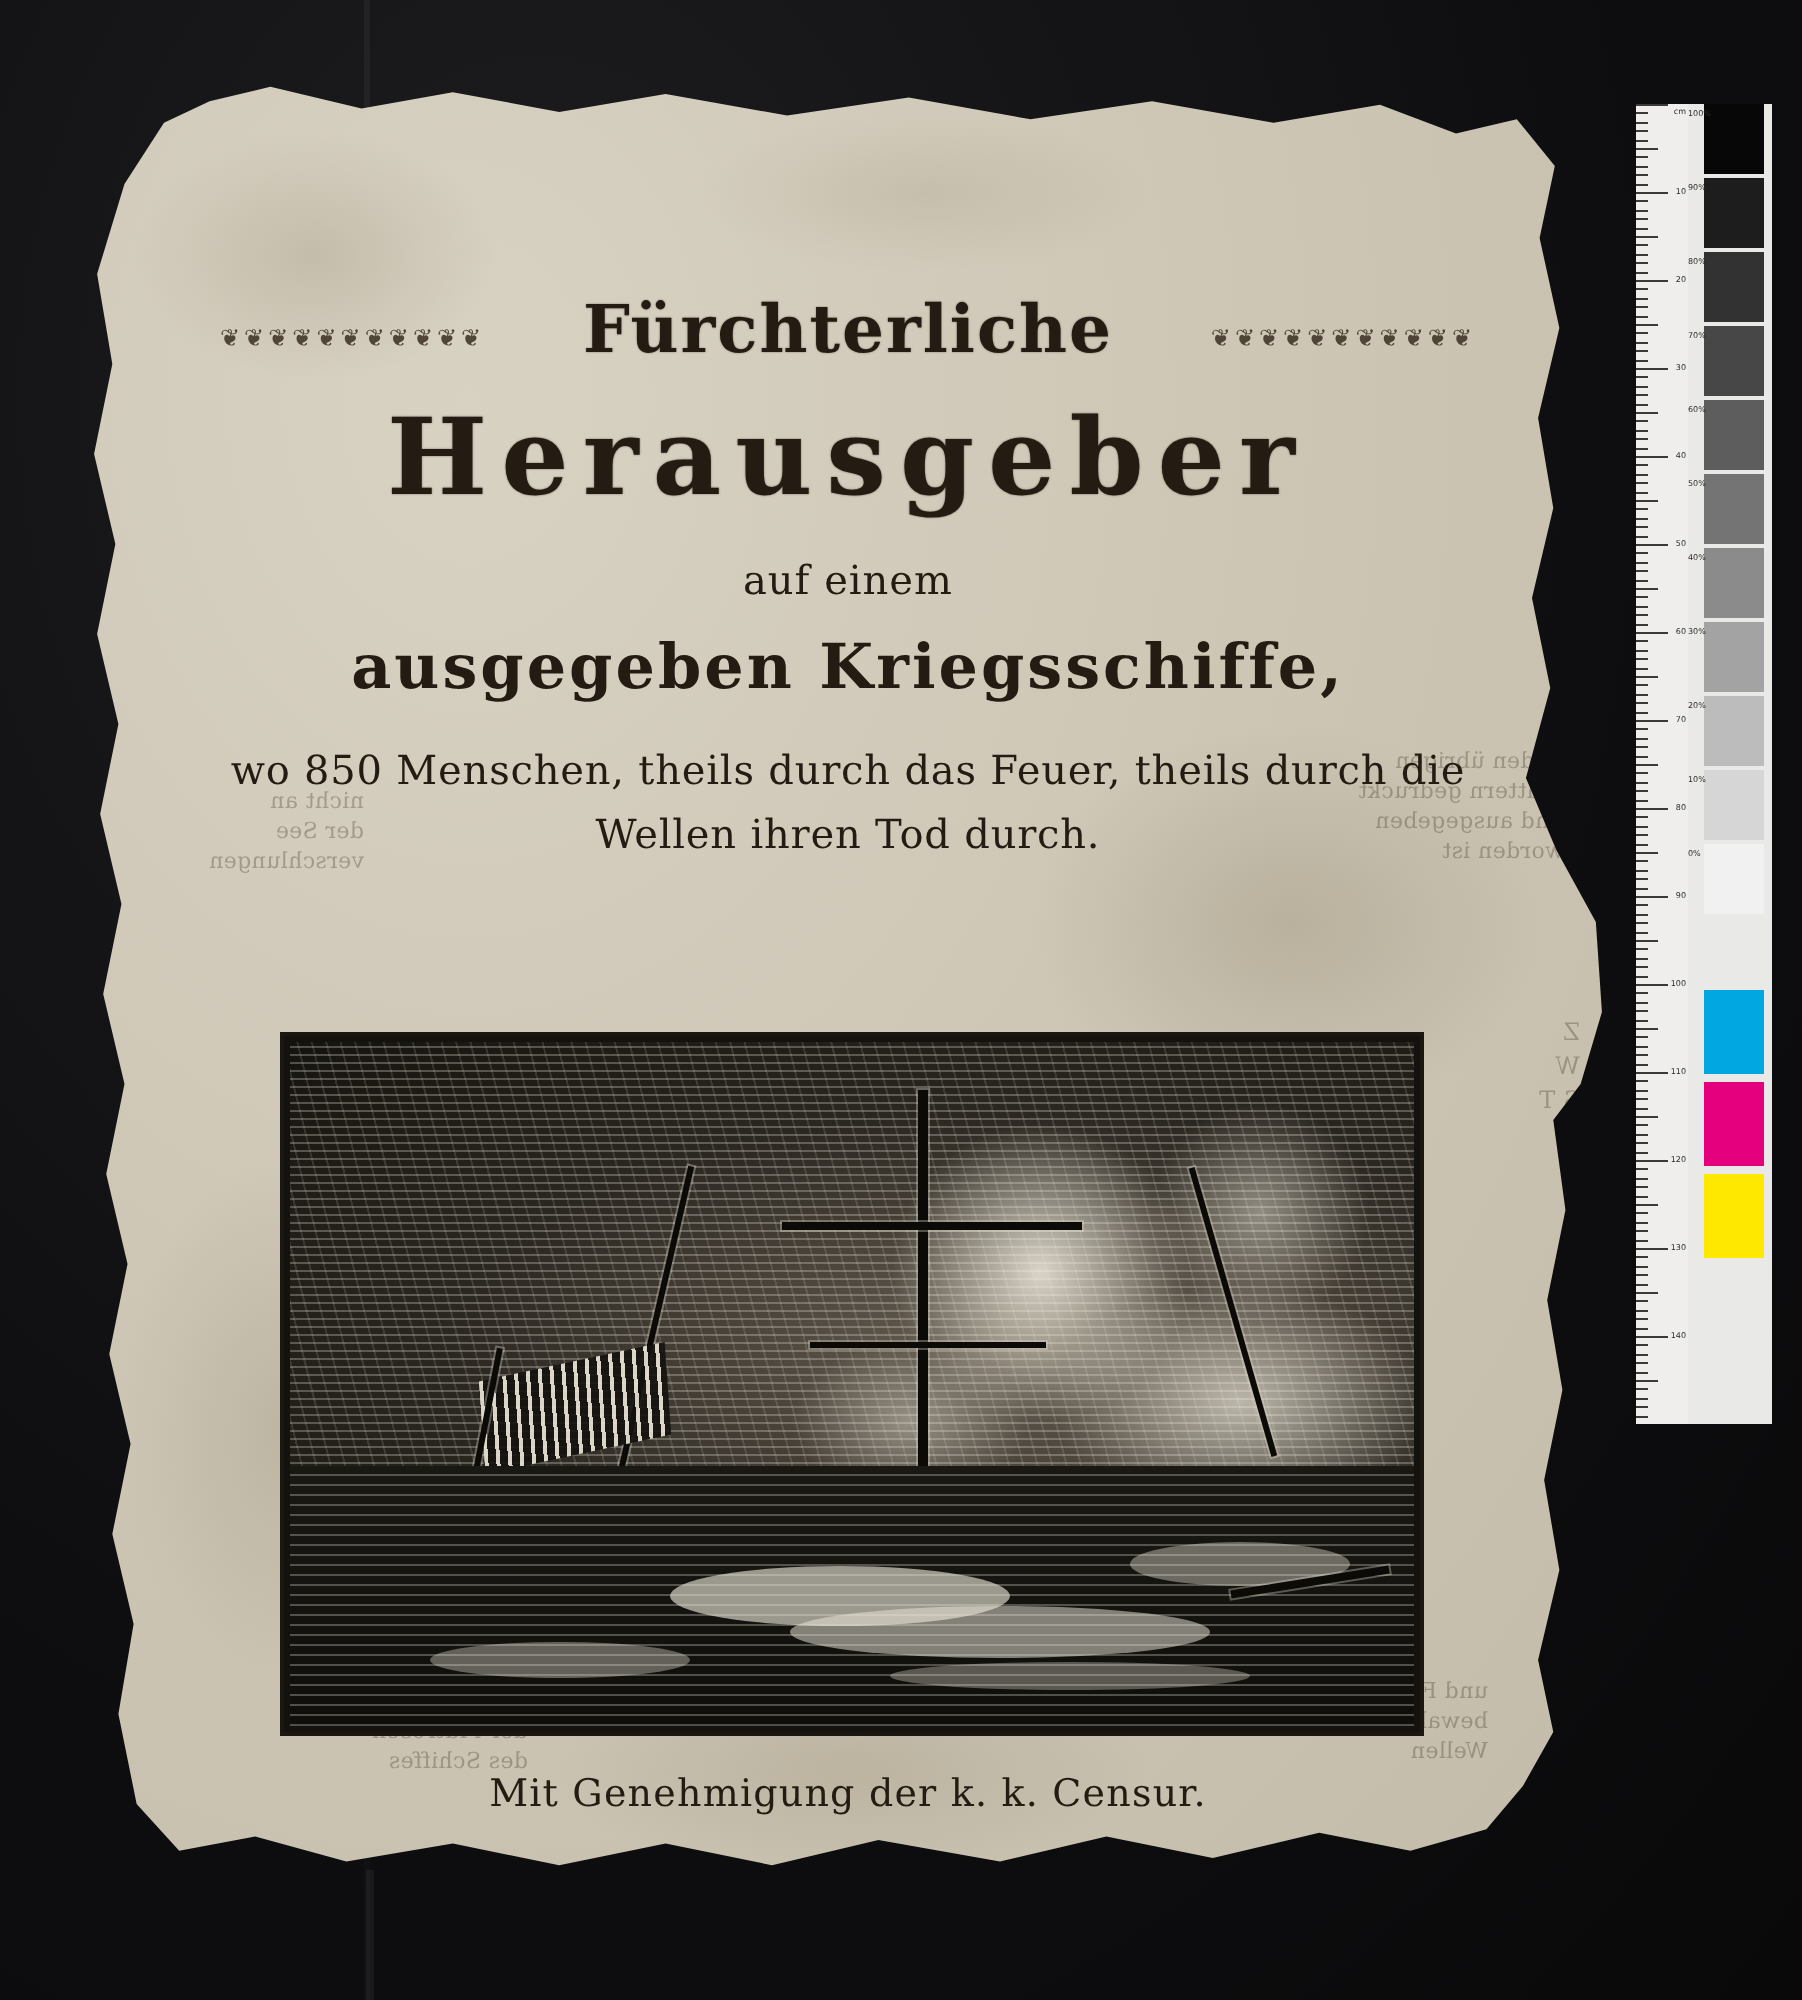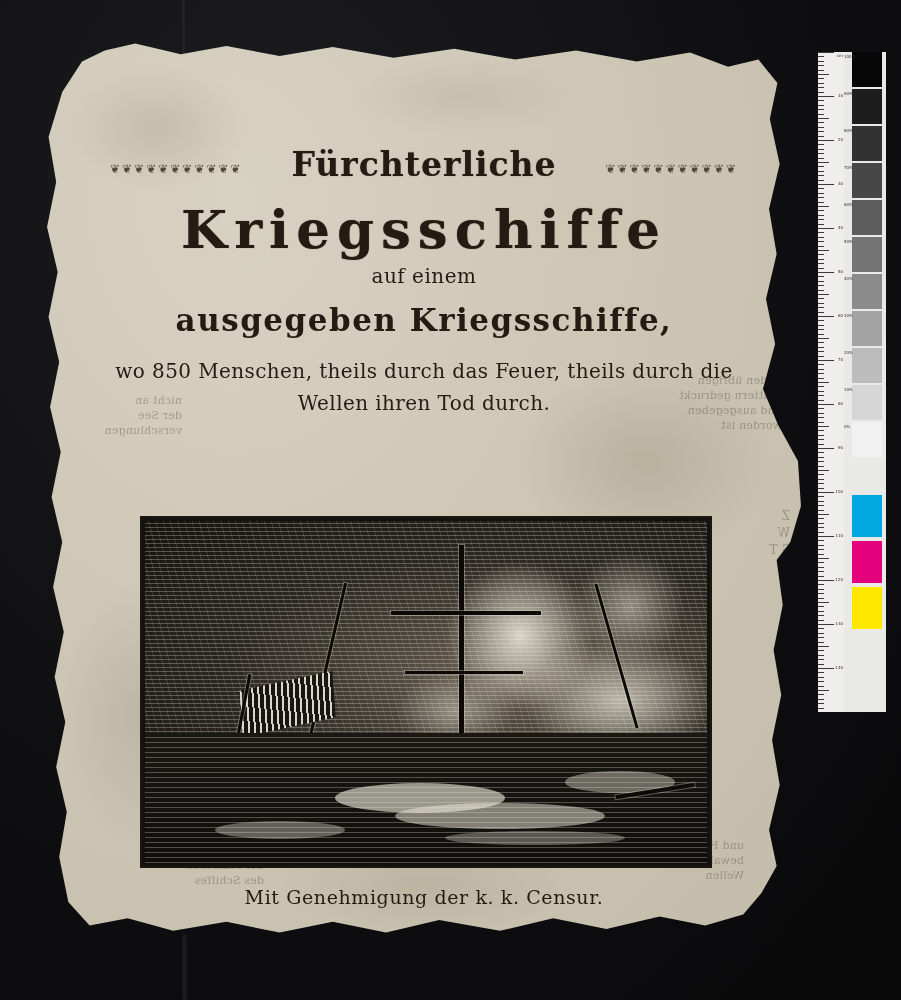--- a/index.html
+++ b/index.html
@@ -137,21 +137,21 @@
   .title2 {
     font-size: 53px;
     font-weight: 700;
     letter-spacing: 7px;
     margin: 22px 0 0 0;
     line-height: 1;
     text-shadow: 0 0 1px rgba(40,30,18,.6);
   }
   .title3 {
     font-size: 20px;
-    margin: 8px 0 0 0;
+    margin: 22px 0 0 0;
     letter-spacing: .5px;
   }
   .title4 {
     font-size: 31px;
     font-weight: 700;
     letter-spacing: 1.5px;
     margin: 14px 0 0 0;
   }
   .subline {
     font-size: 20px;
@@ -333,21 +333,21 @@
       <div class="bleed bleed-rcol">Z W S T</div>
 
       <div class="content">
 
         <div class="orn-row">
           <span class="orn">❦❦❦❦❦❦❦❦❦❦❦</span>
           <span class="orn">❦❦❦❦❦❦❦❦❦❦❦</span>
         </div>
 
         <h1 class="title1 fraktur">Fürchterliche</h1>
-        <h1 class="title2 fraktur">Kriegsschiffe</h1>
+        <h1 class="title2 fraktur">Herausgeber</h1>
         <p class="title3 fraktur">auf einem</p>
         <h2 class="title4 fraktur">ausgegeben Kriegsschiffe,</h2>
         <p class="subline fraktur">wo 850 Menschen, theils durch das Feuer, theils durch die</p>
         <p class="subline fraktur" style="margin-top:2px">Wellen ihren Tod durch.</p>
 
         <div class="cut">
           <div class="cut-inner">
             <div class="sky"></div>
             <div class="sky2"></div>
 

